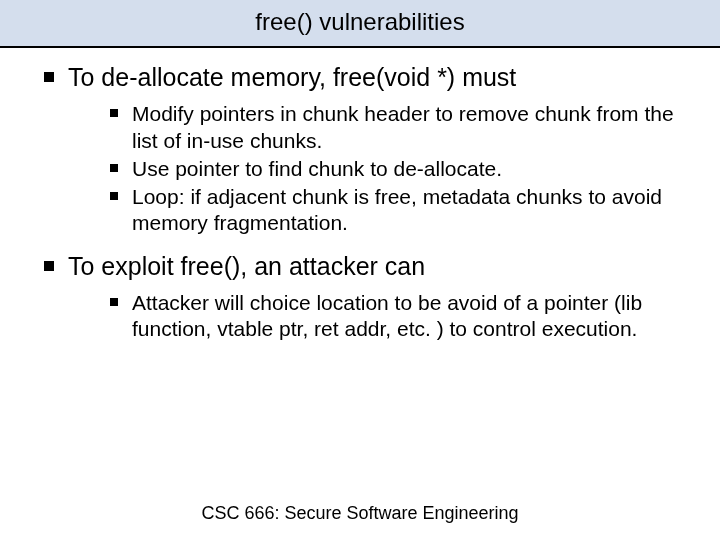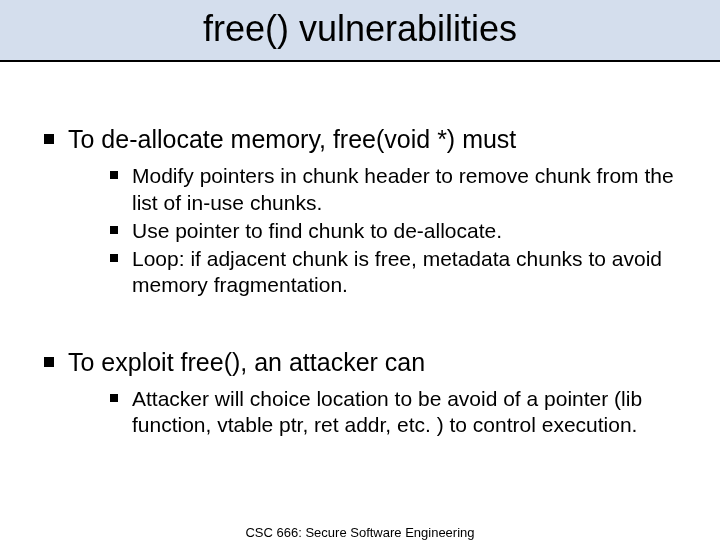--- a/index.html
+++ b/index.html
@@ -11,36 +11,35 @@
     position: relative;
   }
   .title-bar {
     width: 100%;
     background: #d4deed;
     border-bottom: 2px solid #000;
     padding: 8px 0 10px 0;
     text-align: center;
   }
   .title-text {
-    font-size: 36px;
+    font-size: 24px;
     font-weight: 400;
     color: #000;
   }
   .content {
     padding: 14px 24px 0 24px;
   }
   ul.level1 {
     list-style: none;
     padding-left: 20px;
   }
   ul.level1 > li {
     position: relative;
     margin-bottom: 14px;
     padding-left: 24px;
-    margin-top: 48px;
   }
   ul.level1 > li > .l1text {
     font-size: 25px;
     line-height: 1.25;
   }
   ul.level2 {
     list-style: none;
     padding-left: 42px;
     margin-top: 8px;
   }
@@ -57,24 +56,24 @@
     position: absolute;
     left: 0;
     width: 10px;
     height: 10px;
     background: #000;
   }
   ul.level1 > li > .bullet-sq { top: 10px; }
   ul.level2 > li > .bullet-sq { top: 8px; width: 8px; height: 8px; }
   .footer {
     position: absolute;
-    bottom: 0;
+    bottom: 16px;
     width: 100%;
     text-align: center;
-    font-size: 13px;
+    font-size: 18px;
     color: #000;
   }
 </style>
 </head>
 <body>
 
 <div class="title-bar">
   <div class="title-text">free() vulnerabilities</div>
 </div>
 

